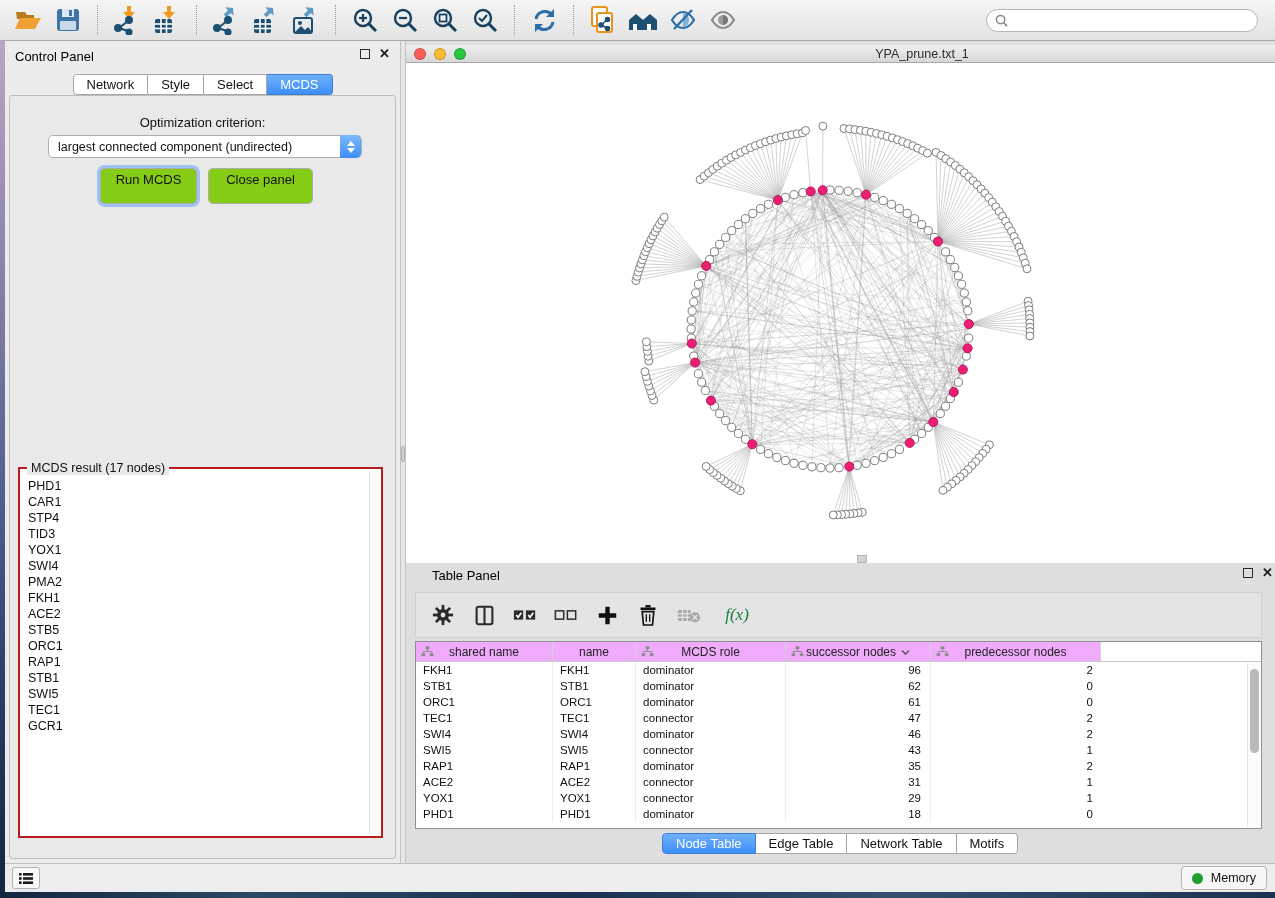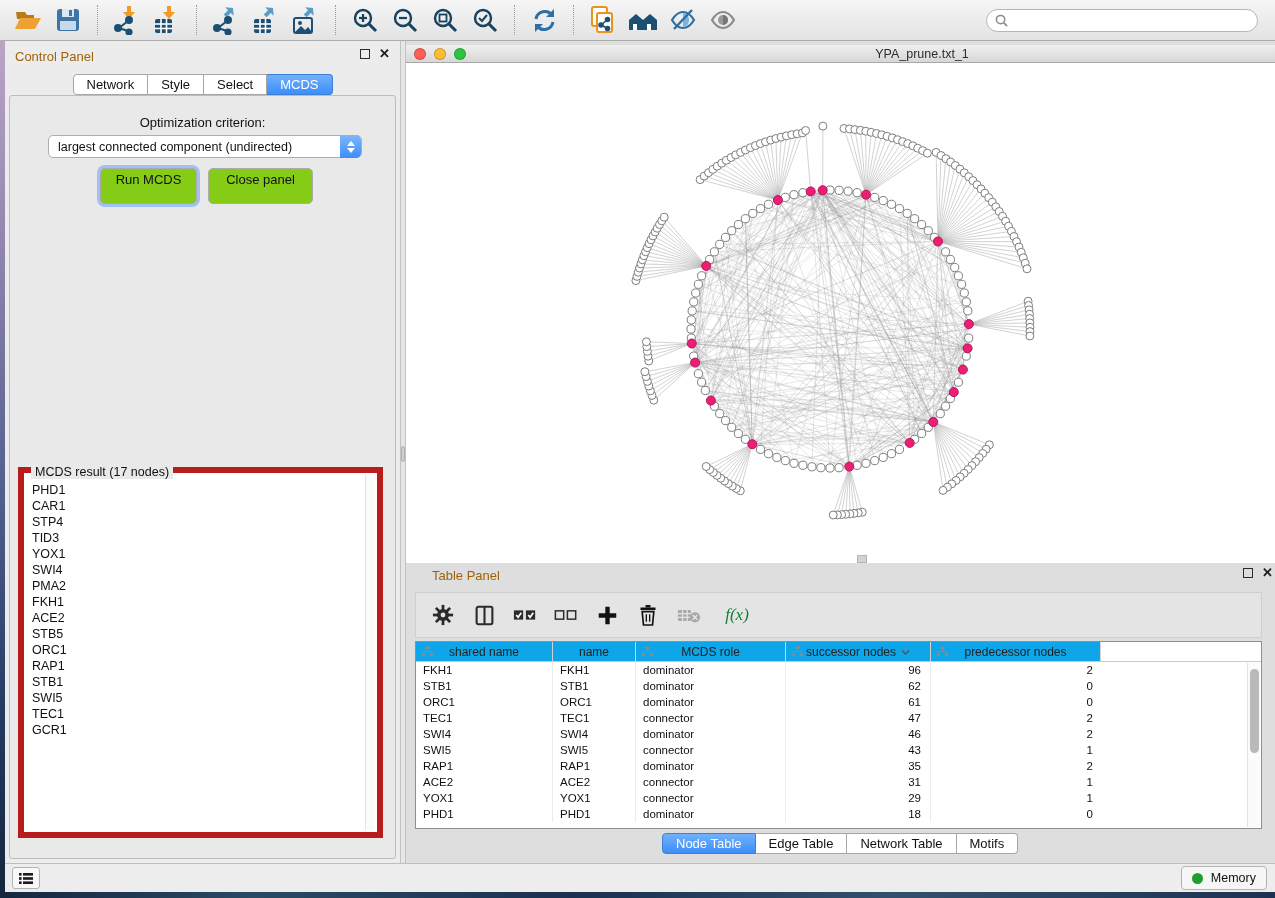--- a/index.html
+++ b/index.html
@@ -28,21 +28,21 @@
     font-family:"Liberation Sans", sans-serif;
   }
   
   .desk-left { position:absolute; left:0; top:41px; width:5px; height:851px;
     background:linear-gradient(#b9a5c6,#8f84ad 25%,#4d5d8a 55%,#23395f 80%,#14273f); }
   .desk-bottom { position:absolute; left:0; top:892px; width:1275px; height:6px;
     background:linear-gradient(90deg,#14273f,#2a4a63 20%,#1a3150 45%,#33506e 70%,#1c3351); }
   
   .control-panel { position:absolute; left:5px; top:41px; width:395px; height:822px; background:#ececec; }
   .cp-title-row { position:relative; height:30px; }
-  .panel-title { position:absolute; left:10px; top:8px; font-size:13px; color:#a16207; }
+  .panel-title { position:absolute; left:10px; top:8px; font-size:13px; color:#000000; }
   .win-btns { position:absolute; right:10px; top:8px; display:flex; gap:9px; align-items:center; }
   .float-btn { width:10px; height:10px; border:1.6px solid #2b2b2b; display:inline-block; }
   .close-btn { font-size:13px; font-weight:bold; color:#1b1b1b; line-height:10px; }
   .seg { display:inline-flex; }
   .seg-btn {
     height:21px; line-height:20px; padding:0 13px; background:#fff;
     border:1px solid #a6a6a6; border-left:none; font-size:13px; color:#111;
   }
   .seg-btn:first-child { border-left:1px solid #a6a6a6; border-radius:4px 0 0 4px; }
   .seg-btn:last-child { border-radius:0 4px 4px 0; }
@@ -66,21 +66,21 @@
   .tri-up { width:0; height:0; border-left:4px solid transparent; border-right:4px solid transparent; border-bottom:5px solid #fff; }
   .tri-dn { width:0; height:0; border-left:4px solid transparent; border-right:4px solid transparent; border-top:5px solid #fff; }
   .btn {
     position:absolute; top:72px; height:36px; background:#84cc16; border:1px solid #ababab;
     border-radius:5px; font-size:13px; text-align:center; line-height:22px;
   }
   .btn-run { left:90px; width:97px; box-shadow:0 0 0 3px rgba(102,160,255,.55); }
   .btn-close { left:198px; width:105px; }
   .groupbox {
     position:absolute; left:8px; right:12px; top:371px; height:371px;
-    background:#fff; border:6px solid #b91c1c;
+    background:#fff; border:2px solid #b91c1c;
   }
   .groupbox-legend {
     position:absolute; top:-8px; left:7px; background:#e9e9e9; padding:0 4px; font-size:12.5px;
   }
   .mcds-list { padding:9px 0 0 8px; font-size:12.5px; line-height:16px; }
   .gb-scroll { position:absolute; right:2px; top:2px; bottom:2px; width:10px; background:#fbfbfb; border-left:1px solid #e4e4e4; }
   
   .v-splitter { position:absolute; left:400px; top:41px; width:6px; height:822px; background:#e6e6e6;
     border-left:1px solid #c2c2c2; border-right:1px solid #c2c2c2; }
   .v-grip { position:absolute; left:0px; top:405px; width:4px; height:16px; background:#cfcfcf; border:1px solid #b2b2b2; border-radius:2px; }
@@ -103,21 +103,21 @@
     display:flex; align-items:center; gap:15px; padding-left:14px;
   }
   .tpi { display:flex; align-items:center; justify-content:center; width:26px; height:26px; }
   .fx-label { font-family:"Liberation Serif", serif; font-style:italic; font-size:17px; color:#15803d; }
   .tp-table {
     position:absolute; left:9px; top:600px; width:847px; height:188px;
     background:#fff; border:1px solid #8f8f8f; overflow:hidden;
   }
   .th-row { display:flex; height:20px; border-bottom:1px solid #c9c9c9; }
   .th {
-    background:#0ea5e9; border-right:1px solid #d2d2d2; font-size:12px; color:#222;
+    background:#f0abfc; border-right:1px solid #d2d2d2; font-size:12px; color:#222;
     display:flex; align-items:center; justify-content:center; gap:5px; position:relative;
   }
   .th .hier { position:absolute; left:5px; top:4px; }
   .th:nth-child(1){ width:137px; } .th:nth-child(2){ width:83px; }
   .th:nth-child(3){ width:150px; } .th:nth-child(4){ width:145px; }
   .th:nth-child(5){ width:170px; }
   .td-row { display:flex; height:16px; }
   .td { font-size:11.5px; line-height:16px; padding-left:7px; border-right:1px solid #ececec; white-space:nowrap; overflow:hidden; }
   .td:nth-child(1){ width:137px; } .td:nth-child(2){ width:83px; }
   .td:nth-child(3){ width:150px; } .td:nth-child(4){ width:145px; text-align:right; padding-right:9px; }

